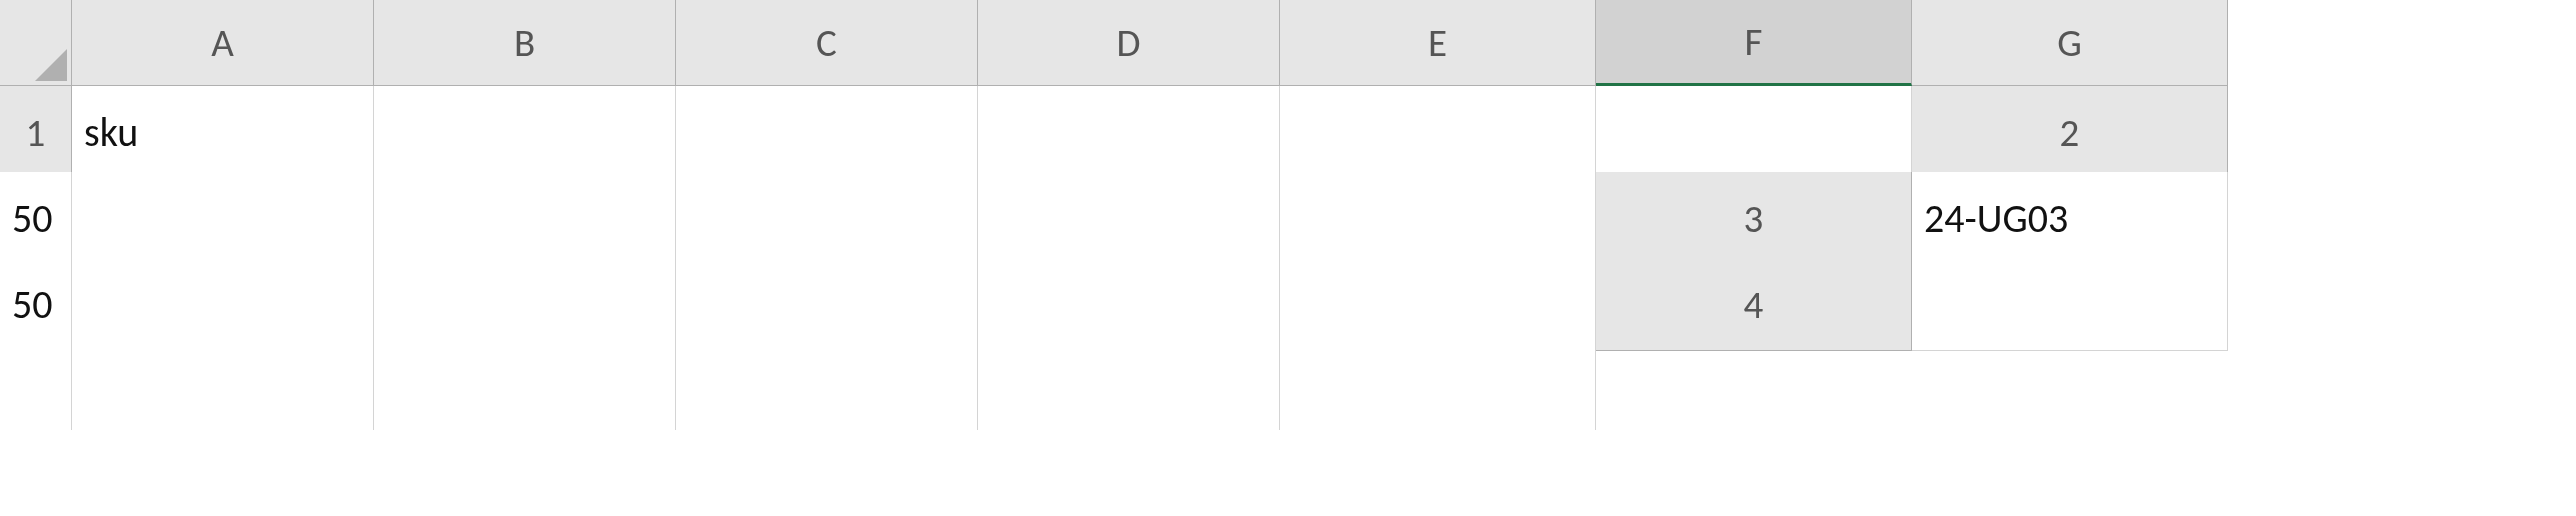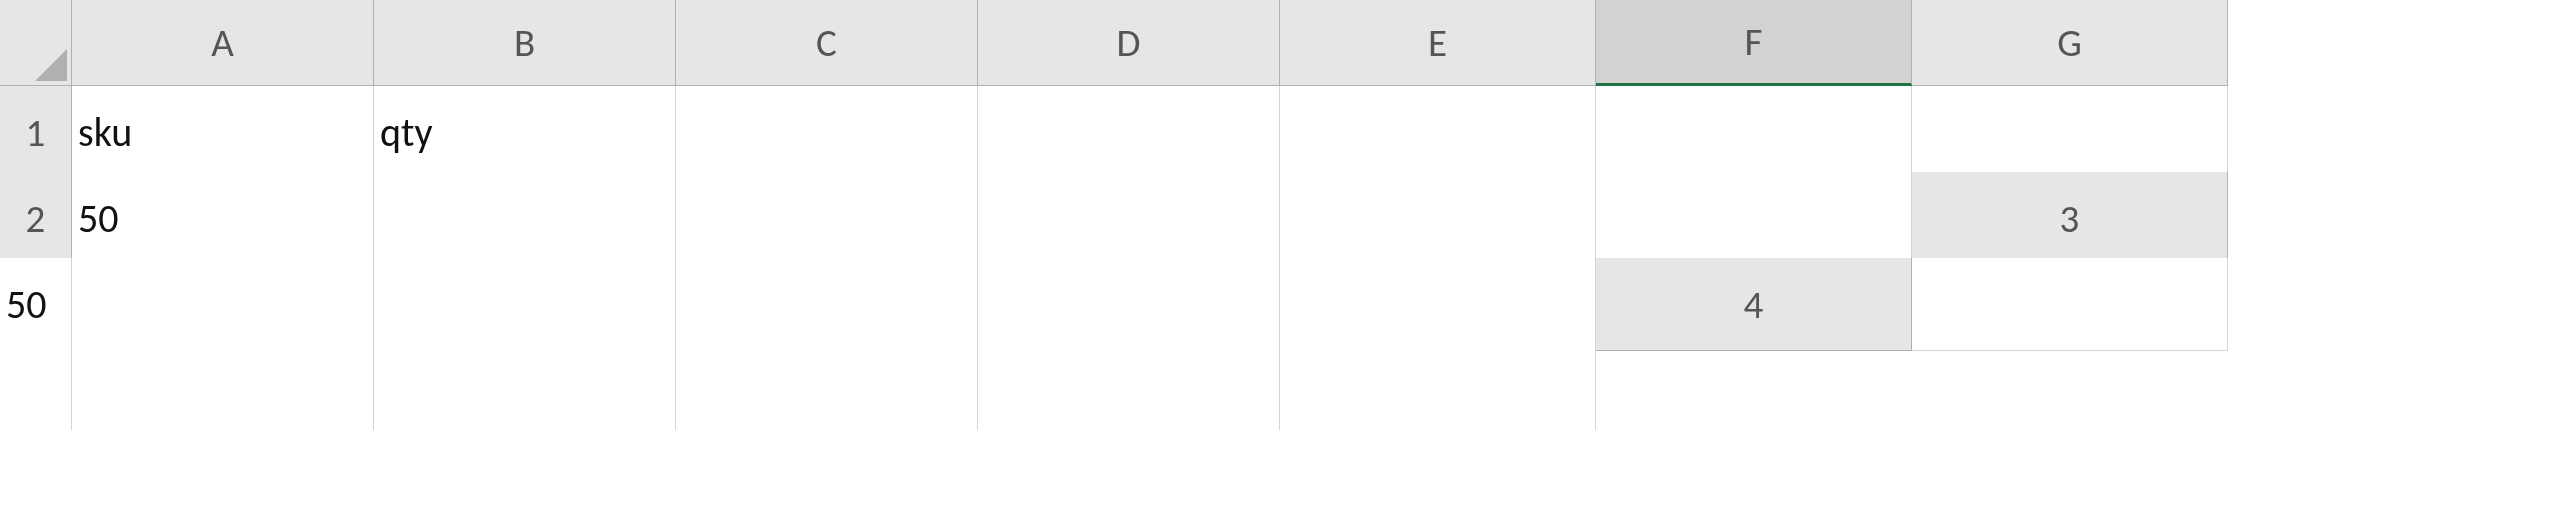--- a/index.html
+++ b/index.html
@@ -54,21 +54,21 @@
       color: #555555;
     }
     .cell {
       background: #ffffff;
       border-right: 1.4px solid #d4d4d4;
       border-bottom: 1.4px solid #d4d4d4;
       display: flex;
       align-items: center;
       font-size: 40px;
       color: #111111;
-      padding: 0 6px;
+      padding: 0 12px;
     }
     .cell.left {
       justify-content: flex-start;
     }
     .cell.right {
       justify-content: flex-start;
     }
     
     .hdr-row { height: 86px; }
     .data-row { height: 93px; }
@@ -104,43 +104,43 @@
   <div class="col-header hdr-row">
       <span>G</span>
     </div>
 
   <div class="row-header data-row">
       <span>1</span>
     </div>
   <div class="cell left data-row">
       <span>sku</span>
     </div>
-  <div class="cell left data-row">
-      <span>qty</span>
-    </div>
   <div class="cell data-row"></div>
   <div class="cell data-row"></div>
   <div class="cell data-row"></div>
   <div class="cell data-row"></div>
   <div class="cell data-row"></div>
 
   <div class="row-header data-row">
       <span>2</span>
     </div>
   <div class="cell right data-row">
       <span>50</span>
     </div>
   <div class="cell data-row"></div>
   <div class="cell data-row"></div>
   <div class="cell data-row"></div>
   <div class="cell data-row"></div>
   <div class="cell data-row"></div>
 
   <div class="row-header data-row">
       <span>3</span>
+    </div>
+  <div class="cell left data-row">
+      <span>24-UG03</span>
     </div>
   <div class="cell right data-row">
       <span>50</span>
     </div>
   <div class="cell data-row"></div>
   <div class="cell data-row"></div>
   <div class="cell data-row"></div>
   <div class="cell data-row"></div>
   <div class="cell data-row"></div>
 

